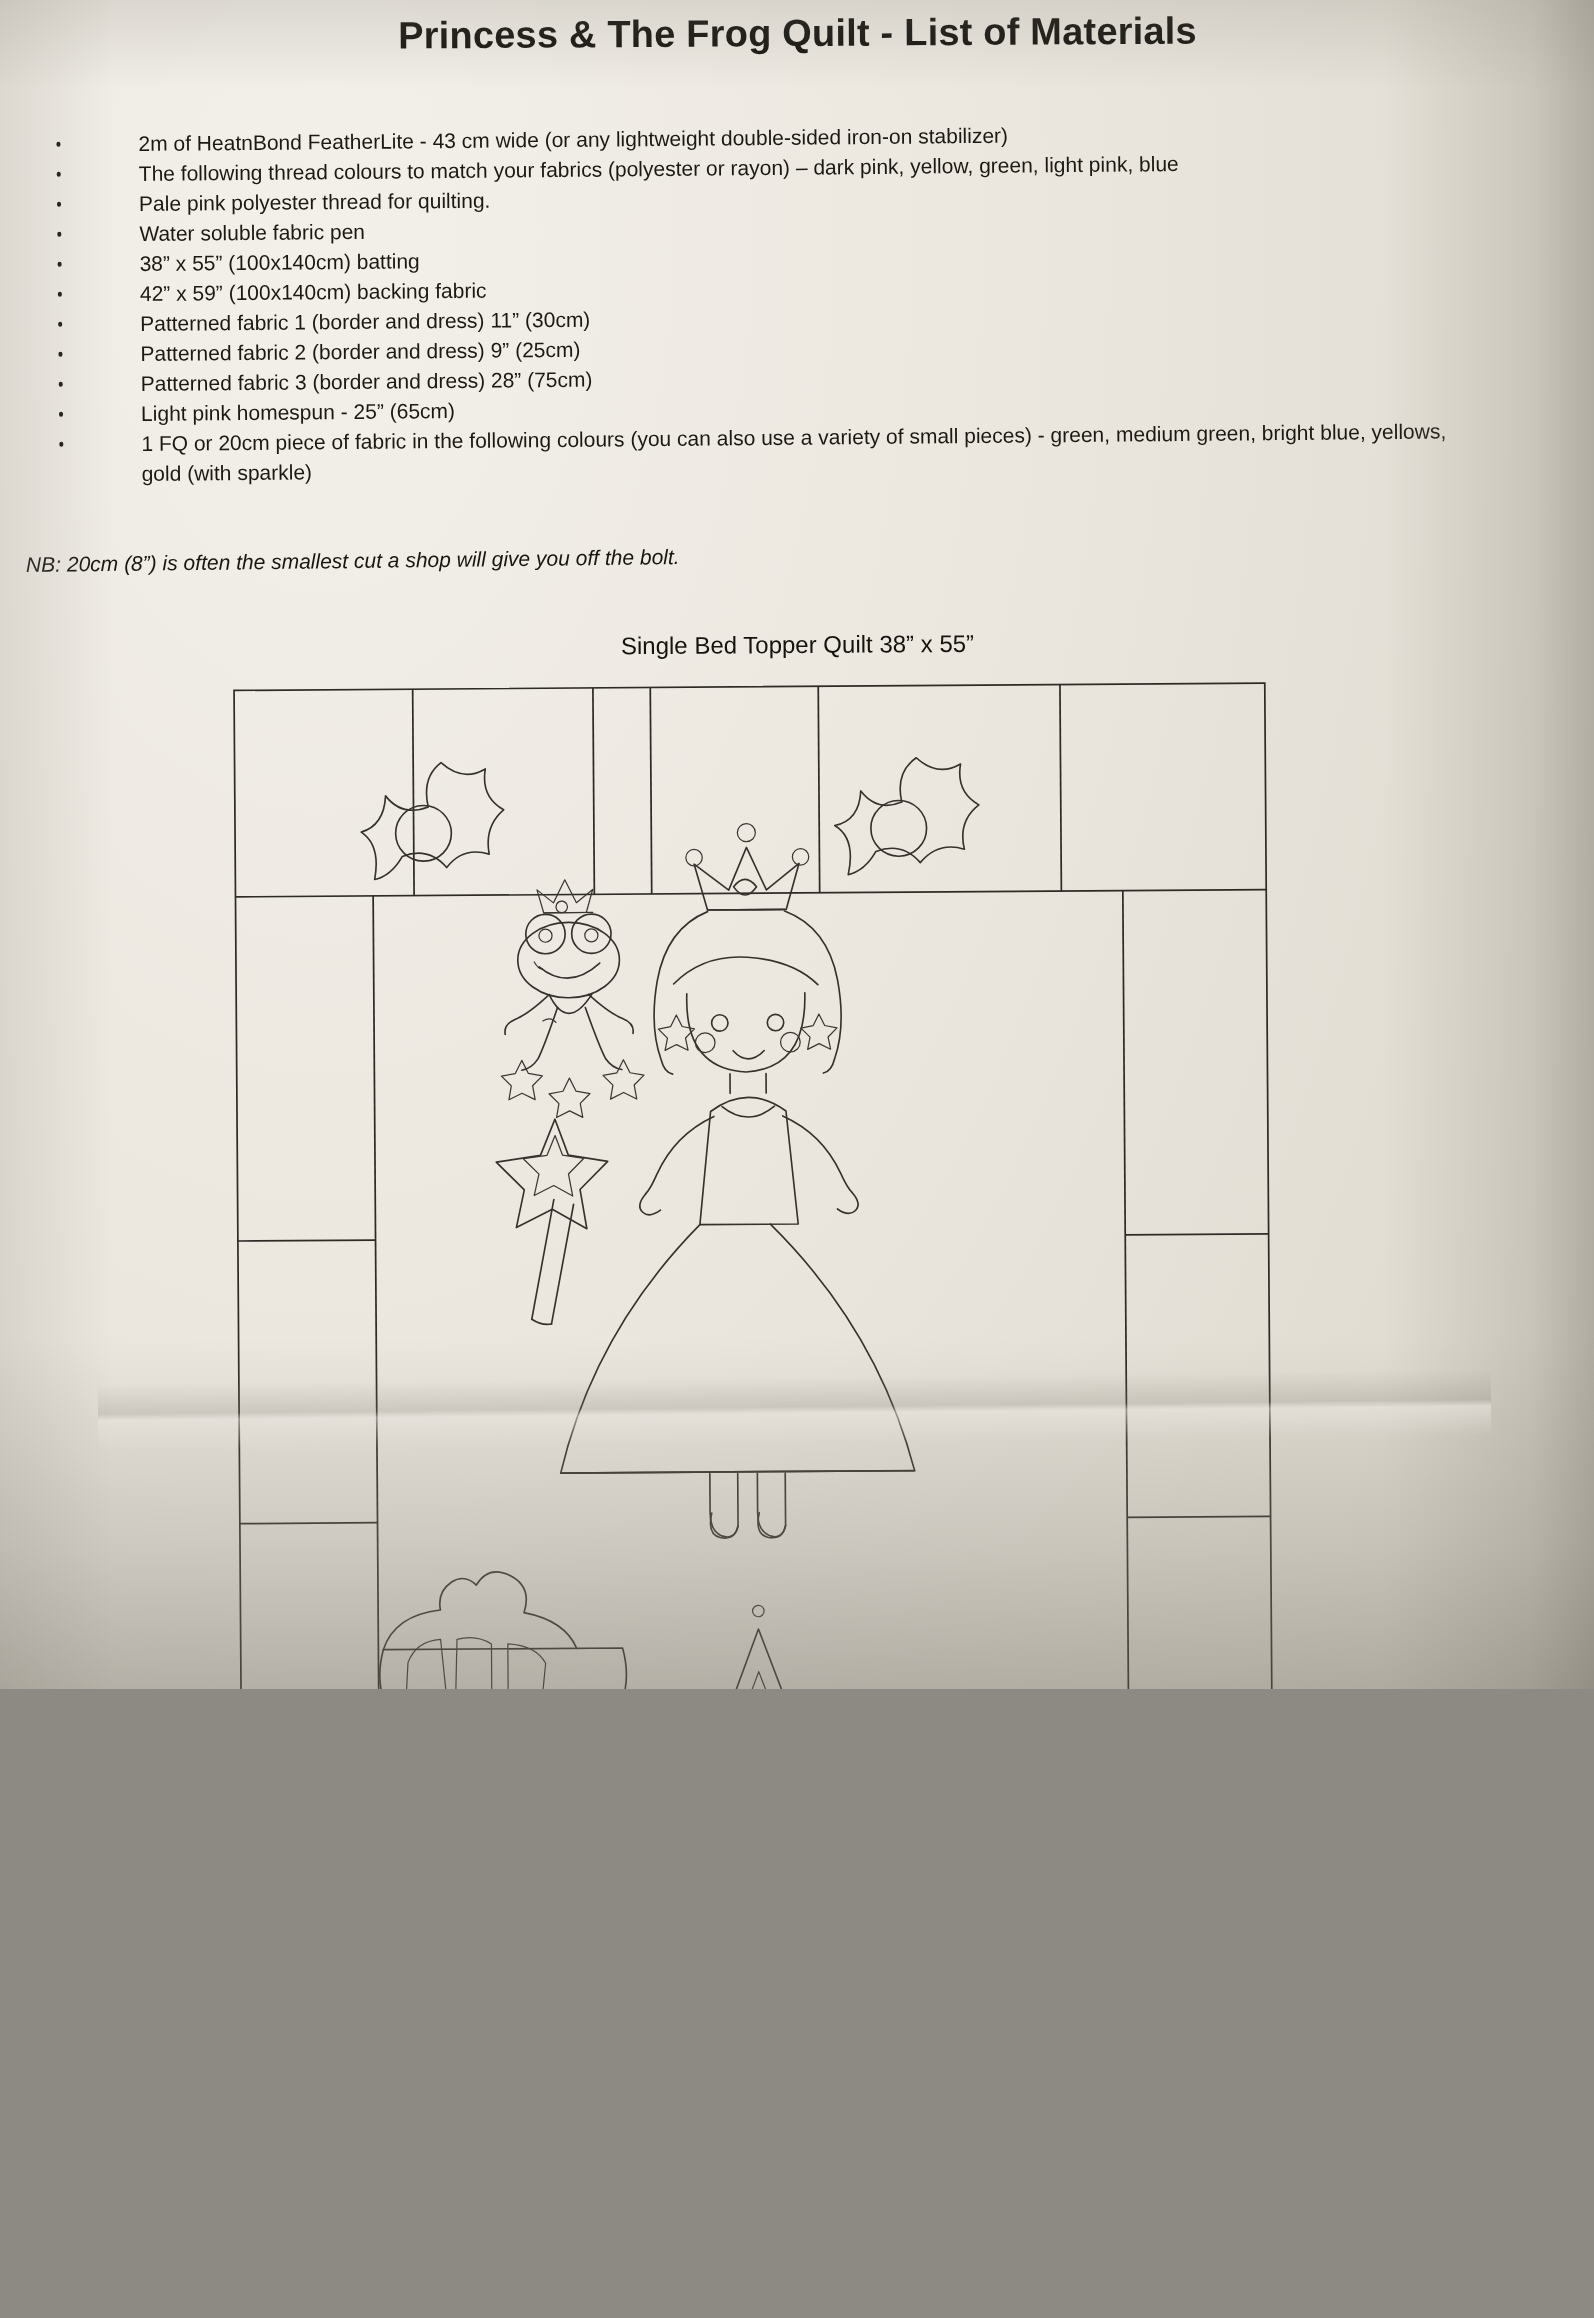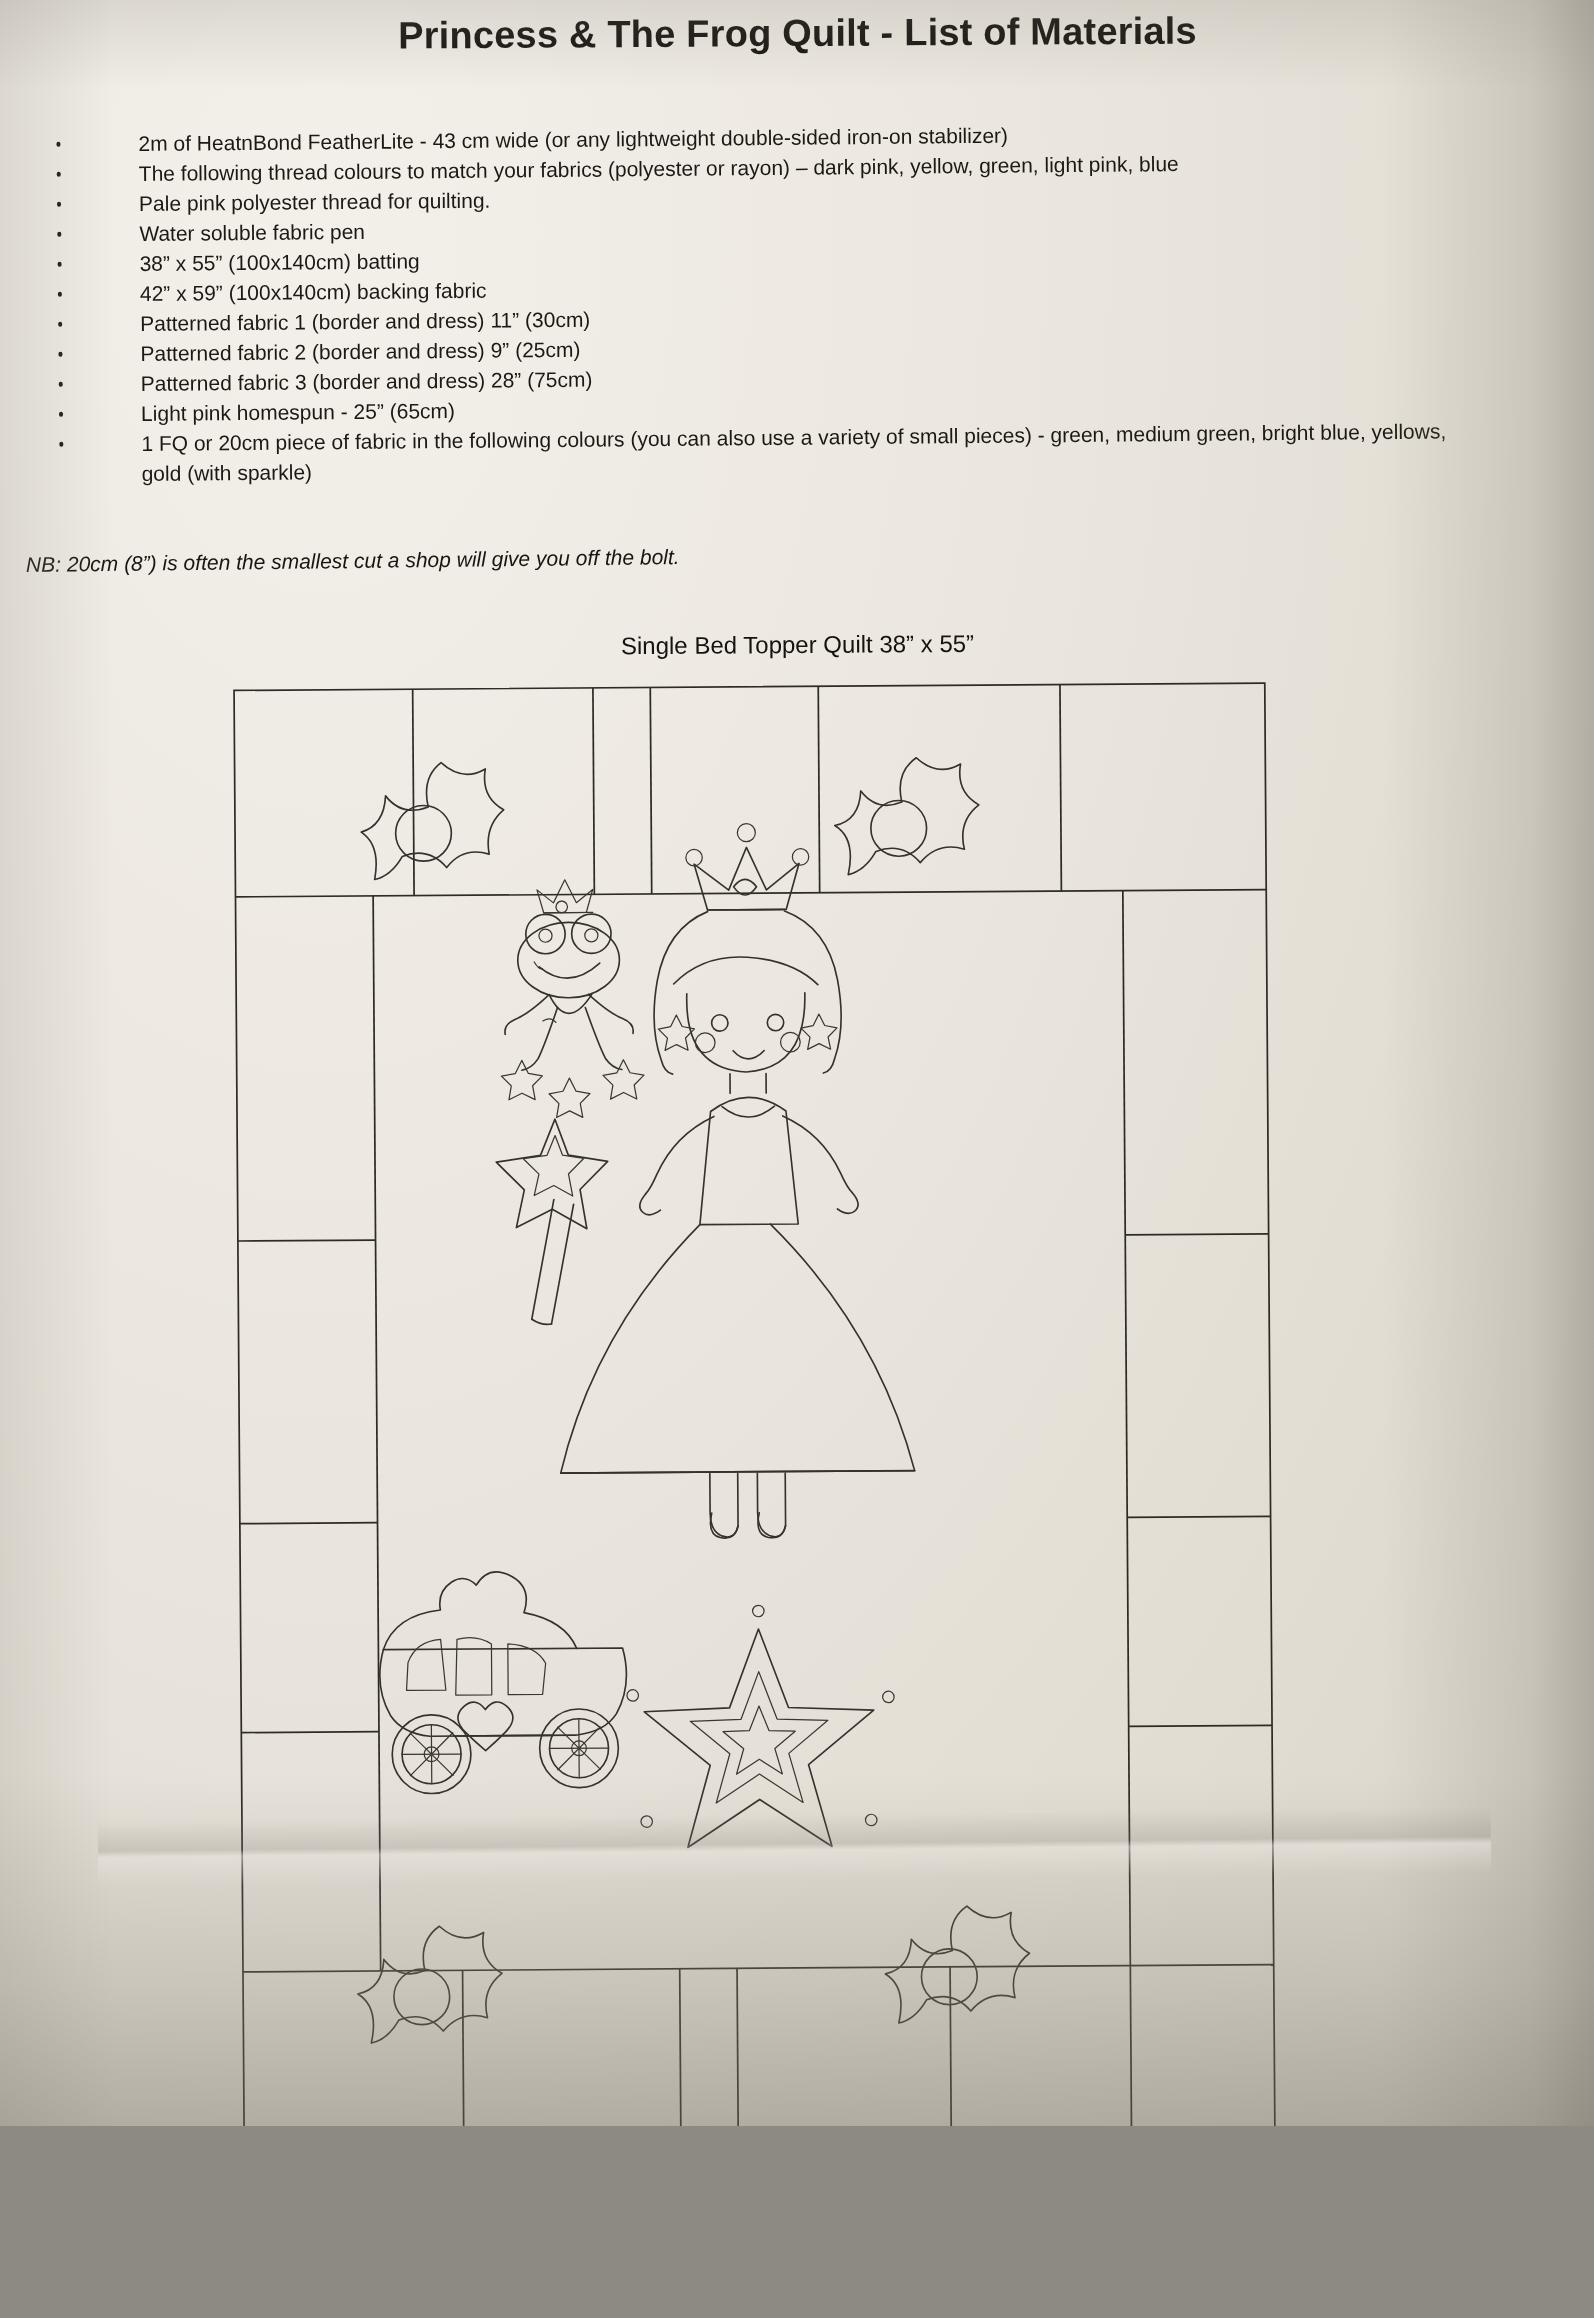--- a/index.html
+++ b/index.html
@@ -3,21 +3,21 @@
 <meta charset="utf-8">
 <style>
   html, body {
     margin: 0;
     padding: 0;
     background: #8d8a84;
   }
   #page {
     position: relative;
     width: 1595px;
-    height: 2126px;
+    height: 1689px;
     overflow: hidden;
     background: #c9c5bd;
     font-family: "Liberation Sans", sans-serif;
   }
   
   #paper {
     position: absolute;
     left: 0px;
     top: 0px;
     width: 1595px;

